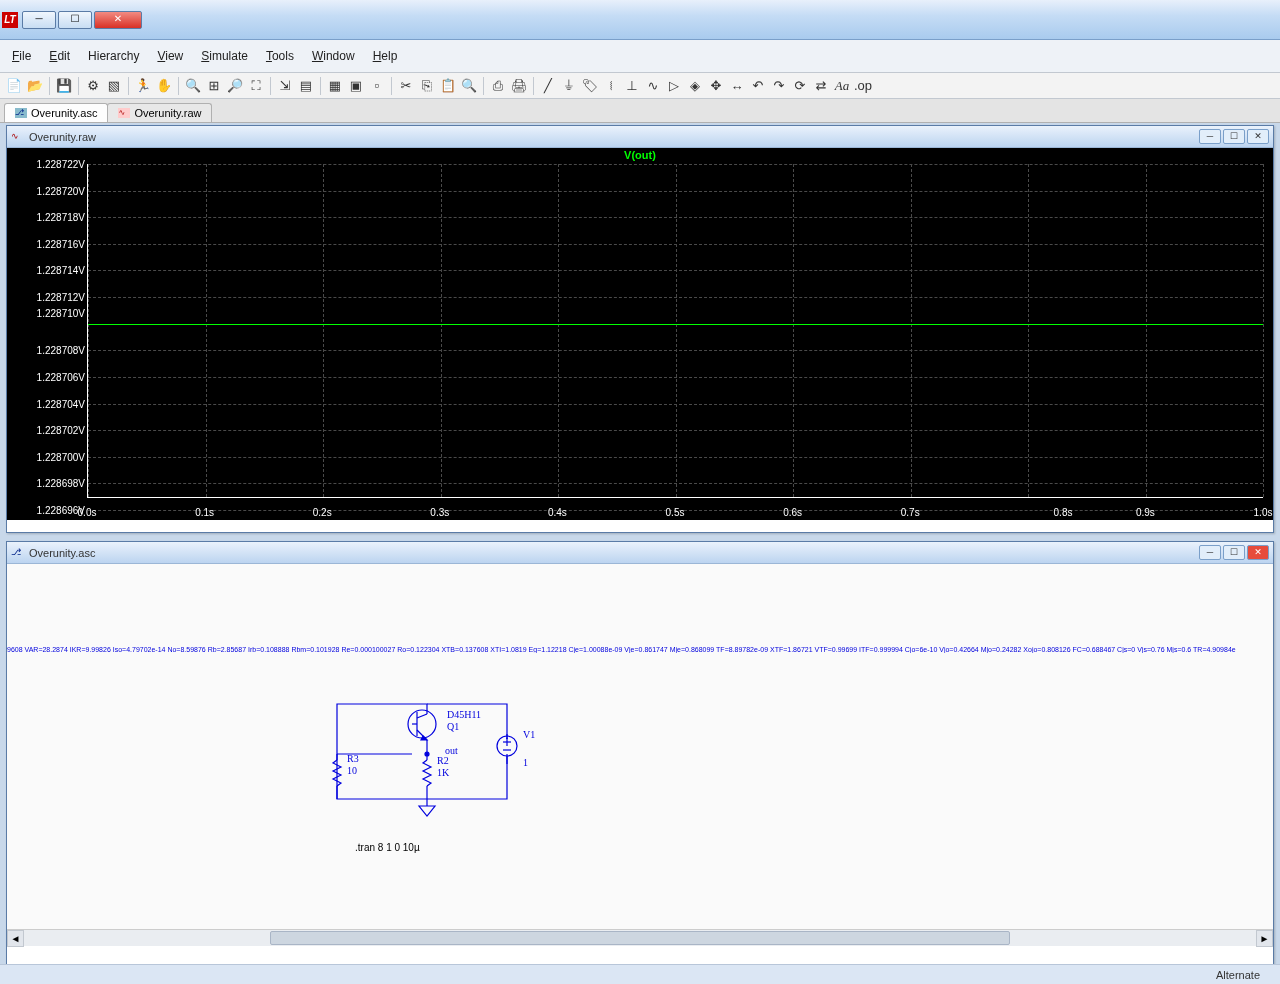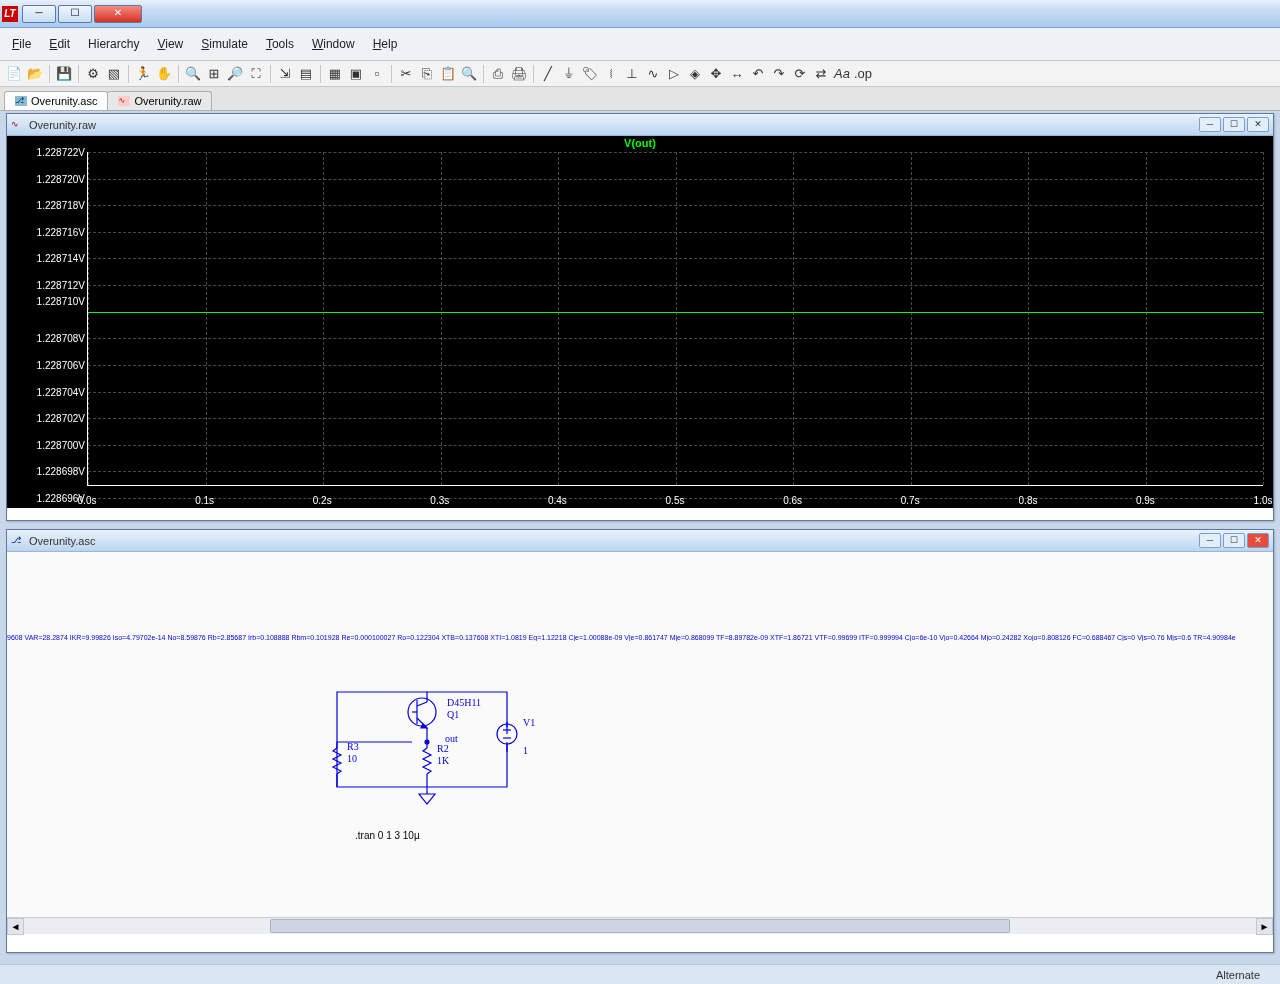--- a/index.html
+++ b/index.html
@@ -5,21 +5,21 @@
 * { box-sizing: border-box; margin: 0; padding: 0; }
 body {
   font-family: "Segoe UI", Tahoma, sans-serif;
   font-size: 12px;
   background: #d4e4f7;
   width: 1280px;
   height: 984px;
   overflow: hidden;
 }
 .titlebar {
-  height: 28px;
+  height: 40px;
   background: linear-gradient(to bottom, #e8f0fb 0%, #c5dcf5 40%, #a9cbee 100%);
   border-bottom: 1px solid #7a9fc9;
   display: flex;
   align-items: center;
   padding: 8px 2px;
 }
 .titlebar .app-icon {
   width: 16px; height: 16px;
   background: #c00; color:#fff; font-style: italic; font-weight: bold;
   font-size: 10px; text-align: center; line-height: 16px;
@@ -182,21 +182,21 @@
   <div class="tbtn">⊥</div>
   <div class="tbtn">∿</div>
   <div class="tbtn">▷</div>
   <div class="tbtn">◈</div>
   <div class="tbtn">✥</div>
   <div class="tbtn">↔</div>
   <div class="tbtn">↶</div>
   <div class="tbtn">↷</div>
   <div class="tbtn">⟳</div>
   <div class="tbtn">⇄</div>
-  <div class="tbtn" style="font-style:italic;font-family:Liberation Sans, sans-serif">Aa</div>
+  <div class="tbtn" style="font-style:italic;font-family:Liberation Serif, serif">Aa</div>
   <div class="tbtn" style="font-size:13px">.op</div>
 </div>
 
 <div class="tabbar">
   <div class="tab">
     <span class="ticon" style="background:#8bc;color:#028">⎇</span>
     <span>Overunity.asc</span>
   </div>
   <div class="tab inactive">
     <span class="ticon" style="background:#fcc;color:#a00">∿</span>
@@ -263,21 +263,21 @@
         <div class="ytick" style="top: 335.385px;">1.228698V</div>
         <div class="ytick" style="top: 362px;">1.228696V</div>
         <div class="xtick" style="left: 80px;">0.0s</div>
         <div class="xtick" style="left: 197.6px;">0.1s</div>
         <div class="xtick" style="left: 315.2px;">0.2s</div>
         <div class="xtick" style="left: 432.8px;">0.3s</div>
         <div class="xtick" style="left: 550.4px;">0.4s</div>
         <div class="xtick" style="left: 668px;">0.5s</div>
         <div class="xtick" style="left: 785.6px;">0.6s</div>
         <div class="xtick" style="left: 903.2px;">0.7s</div>
-        <div class="xtick" style="left: 1021px;">0.8s</div>
+        <div class="xtick" style="left: 1056px;">0.8s</div>
         <div class="xtick" style="left: 1138.4px;">0.9s</div>
         <div class="xtick" style="left: 1256px;">1.0s</div>
       </div>
   </div>
 
   <div class="mdi" style="top:418px; height:424px;">
     <div class="mdi-title">
       <span class="icon" style="color:#028">⎇</span>
       <span class="t">Overunity.asc</span>
       <div class="mdi-btns">
@@ -331,21 +331,21 @@
           <text x="120" y="36">Q1</text>
           <text x="20" y="68">R3</text>
           <text x="20" y="80">10</text>
           <text x="110" y="70">R2</text>
           <text x="110" y="82">1K</text>
           <text x="196" y="44">V1</text>
           <text x="196" y="72">1</text>
           <text x="118" y="60">out</text>
         </g>
       </svg>
-      <div class="directive">.tran 0 1 3 10µ</div>
+      <div class="directive">.tran 8 1 0 10µ</div>
 
       <div class="hscroll">
         <div class="arr">◄</div>
         <div class="track">
           <div class="thumb" style="left:20%; width:60%"></div>
         </div>
         <div class="arr">►</div>
       </div>
     </div>
   </div>

